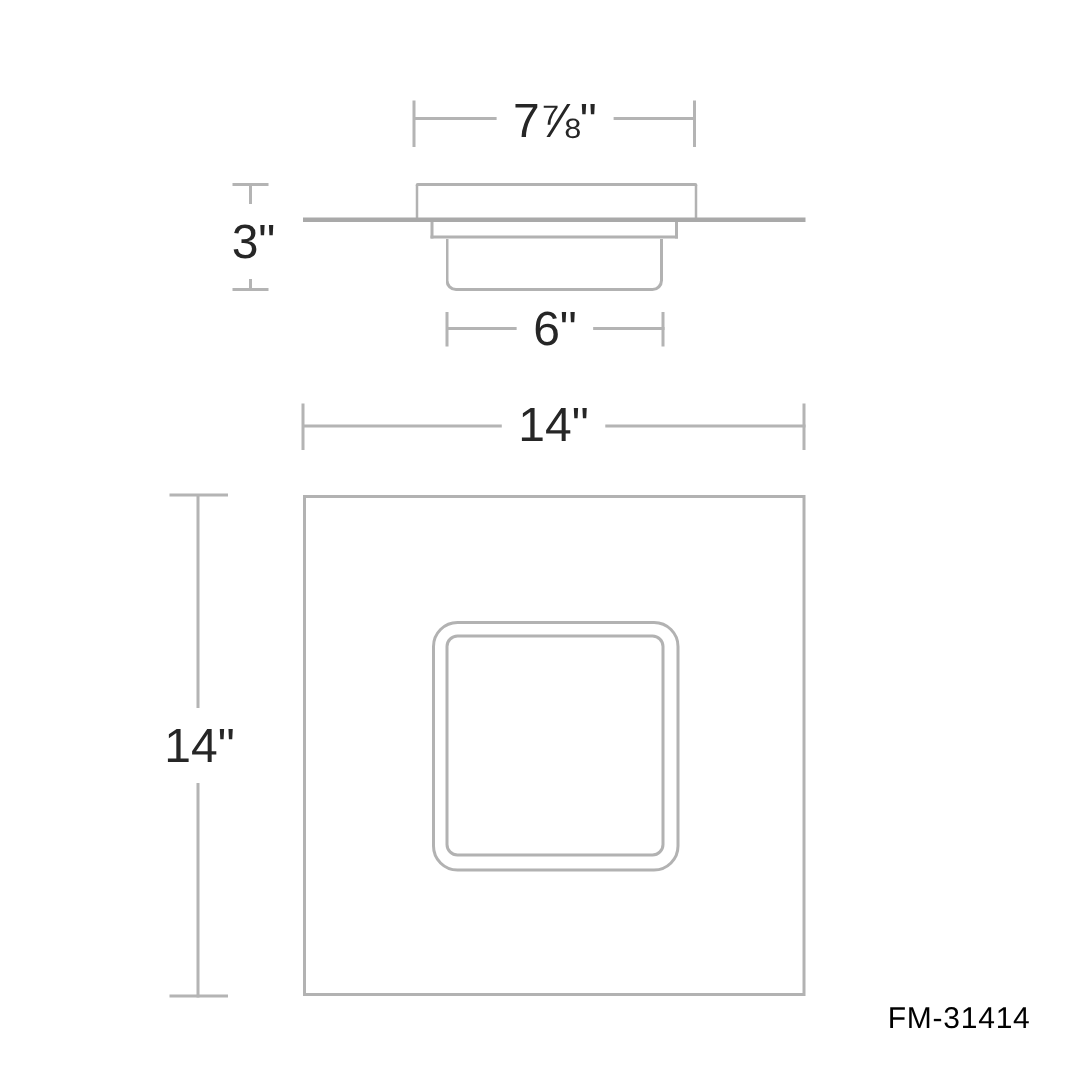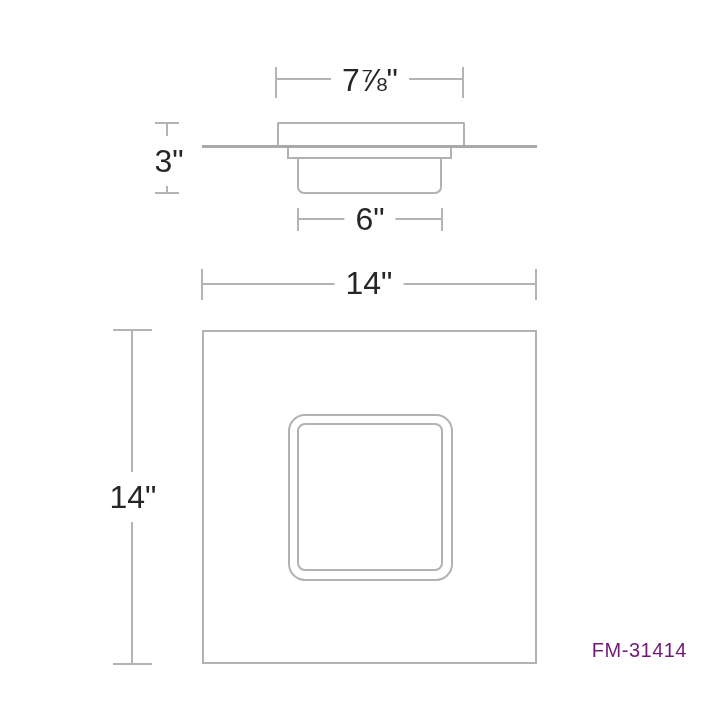--- a/index.html
+++ b/index.html
@@ -63,23 +63,23 @@
   .lens-outer {
     left: 288px; top: 414px; width: 165px; height: 167px;
     border-radius: 17px;
   }
   .lens-inner {
     left: 297px; top: 423px; width: 146px; height: 148px;
     border-radius: 8px;
   }
   .part-number {
     position: absolute;
-    right: 33px; top: 639px;
+    right: 33px; top: 668px;
     font-size: 20px;
-    color: #701a75;
+    color: #000000;
     letter-spacing: 0.5px;
   }
 </style>
 </head>
 <body>
 
 <div class="canvas">
 
   <div>
 

